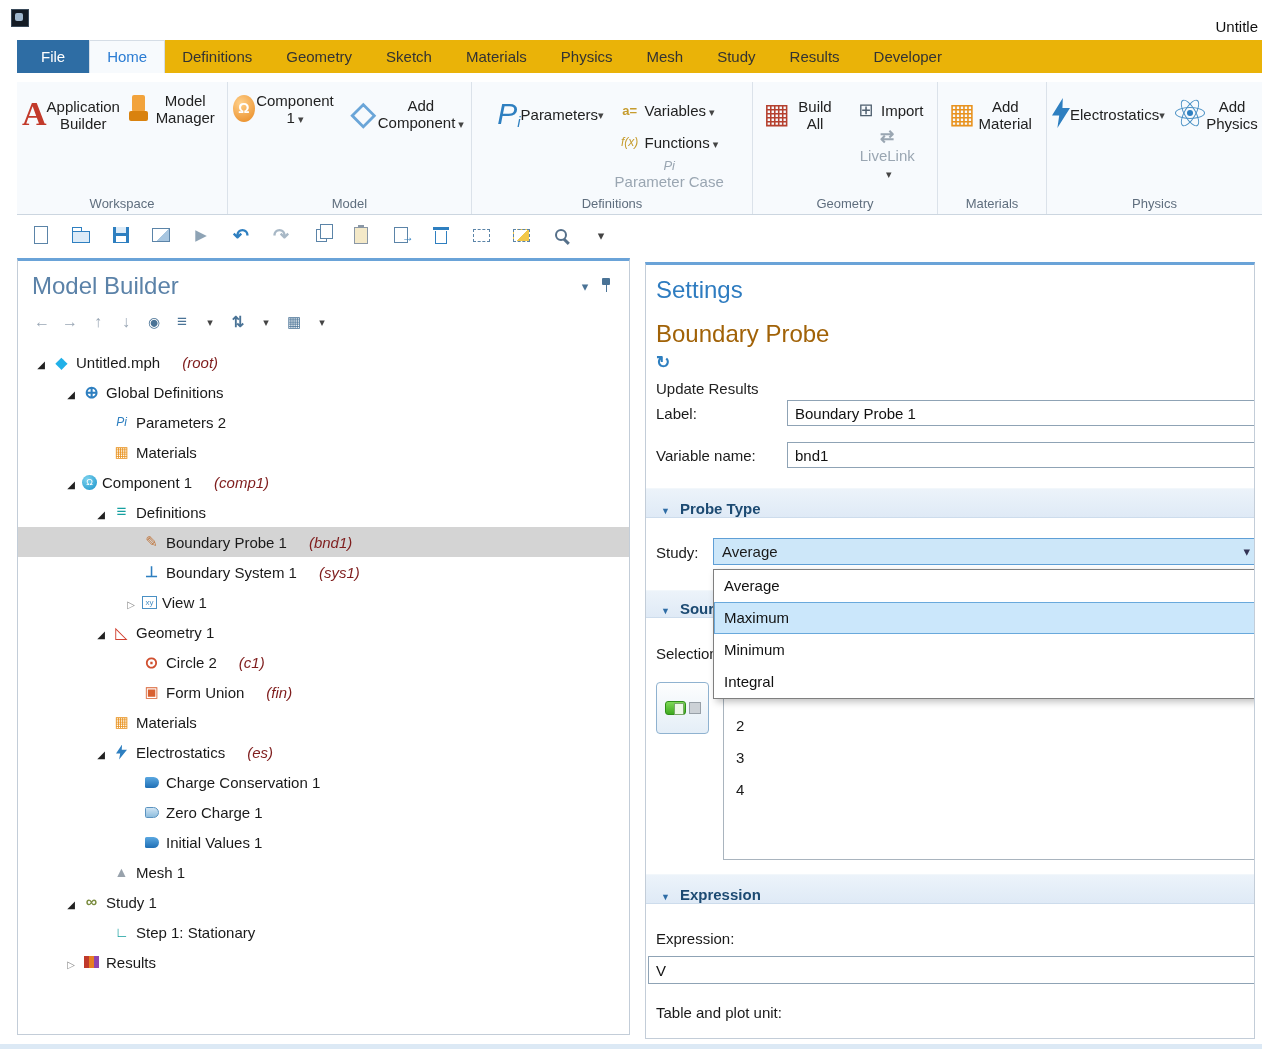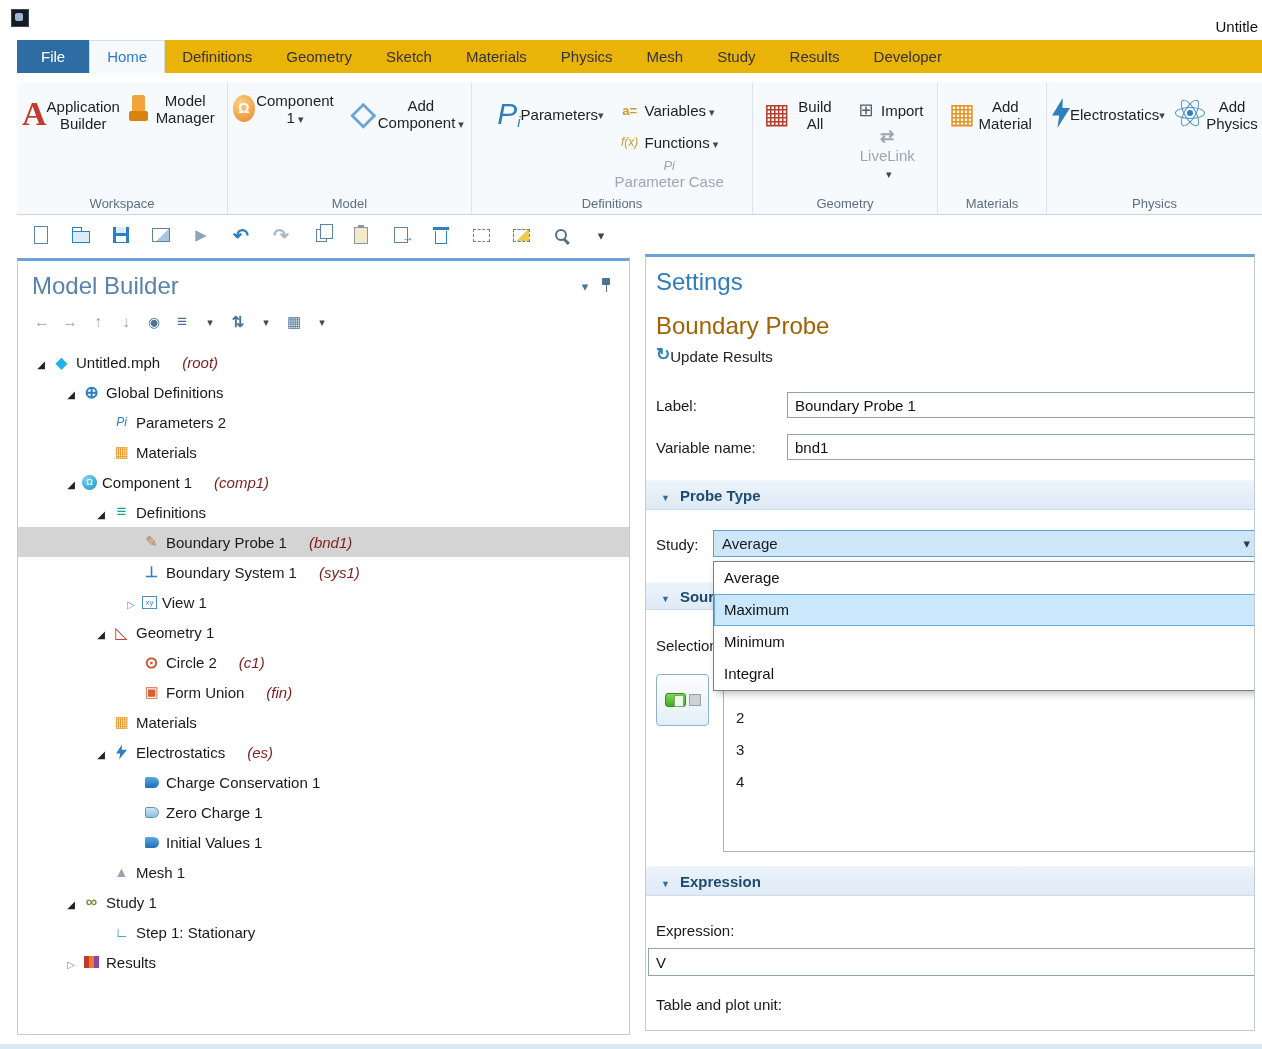--- a/index.html
+++ b/index.html
@@ -86,21 +86,21 @@
   .q-delete i::before { content:""; position:absolute; left:-3px; top:-4px; width:16px; height:2.5px; background:#2e7fc0; }
   .q-select i { width:17px; height:13px; border:1.5px dashed #5b84a8; }
   .q-highlight i { width:17px; height:13px; border:1.5px dashed #5b84a8; background:linear-gradient(135deg,transparent 50%,#f2c84b 50%); }
   .q-zoom i { width:12px; height:12px; border:2px solid #55708a; border-radius:50%; }
   .q-zoom i::after { content:""; position:absolute; right:-5px; bottom:-3px; width:7px; height:2.5px; background:#55708a; transform:rotate(45deg); }
   .q-caret::before { content:"▾"; color:#444; font-size:13px; }
 
   
   .left-panel { position:absolute; left:17px; top:258px; width:613px; height:777px;
     border:1px solid #c3cdd8; border-top:3px solid #6aa3d8; background:#fff; overflow:hidden; }
-  .right-panel { position:absolute; left:645px; top:254px; width:610px; height:777px;
+  .right-panel { position:absolute; left:645px; top:262px; width:610px; height:777px;
     border:1px solid #c3cdd8; border-top:3px solid #6aa3d8; background:#fff; overflow:hidden;text-decoration:underline; }
   .bottom-line { position:absolute; left:0; right:0; bottom:0; height:5px; background:#dce9f5; }
 
   
   .mb-head { height:44px; display:flex; align-items:center; padding:6px 14px 0; }
   .mb-title { font-size:24px; color:#5b82a8; flex:1; }
   .mi { width:24px; height:22px; display:inline-flex; align-items:center; justify-content:center; cursor:pointer; }
   .mi-caretdown::before { content:"▾"; color:#4a7396; font-size:13px; }
   .mi-pin { position:relative; width:18px; height:20px; }
   .mi-pin::before { content:""; position:absolute; left:5px; top:2px; width:8px; height:7px; background:#4a7396; border-radius:1px; }
@@ -148,27 +148,27 @@
   .ti-node-light { width:14px; flex-basis:14px; height:11px; background:linear-gradient(#cfe4f4,#8fbede); border:1px solid #5a93c0; border-radius:2px 7px 7px 2px; }
   .ti-mesh::before { content:"▲"; color:#98a2ac; font-size:14px; }
   .ti-study::before { content:"∞"; color:#7a8c3f; font-size:16px; font-weight:bold; }
   .ti-step::before { content:"∟"; color:#16a0a0; font-size:14px; font-weight:bold; }
   .ti-results { width:15px; flex-basis:15px; height:12px;
     background:linear-gradient(90deg,#c0392b 0 32%,#e67e22 32% 64%,#8e44ad 64% 100%); }
 
   
   .rp-title { position:absolute; left:10px; top:11px; font-size:24px; color:#2e7cc0; }
   .rp-subtitle { position:absolute; left:10px; top:55px; font-size:24px; color:#a16207; }
-  .rp-update { position:absolute; left:10px; top:87px; display:flex; align-items:flex-end; font-size:15px; color:#222; cursor:pointer; }
+  .rp-update { position:absolute; left:10px; top:87px; display:flex; align-items:flex-start; gap:7px; font-size:15px; color:#222; cursor:pointer;flex-direction:column; }
   .upd-icon::before { content:"↻"; color:#2e7fc0; font-size:17px; font-weight:bold; }
   .flabel { position:absolute; font-size:15px; color:#1a1a1a; white-space:nowrap; }
   .tinput { position:absolute; height:26px; border:1px solid #8fa3b5; background:#fff; font-size:15px;
     font-family:"Liberation Sans",sans-serif; padding:0 7px; color:#111; }
   .sect { position:absolute; left:0; right:0; height:30px; background:linear-gradient(#ecf3fa,#dfeaf6);
-    border-top:1px solid #f2f7fb; border-bottom:1px solid #cddcec; display:flex; align-items:center;
+    border-top:1px solid #f2f7fb; border-bottom:1px solid #cddcec; display:flex; align-items:flex-end;
     font-size:15px; font-weight:bold; color:#1c4a72; cursor:pointer; }
   .sect .tri::before { content:"▼"; font-size:9px; color:#2f6da6; margin:0 10px 0 15px; }
 
   .combo { position:absolute; left:67px; top:273px; width:546px; height:27px; border:1px solid #5f9fd6;
     background:#cde7f9; font-size:15px; line-height:25px; padding-left:8px; cursor:pointer; }
   .combo::after { content:"▾"; position:absolute; right:8px; top:0; color:#335; font-size:13px; }
 
   .popup { position:absolute; left:67px; top:304px; width:546px; background:#fff; border:1px solid #7f7f7f;
     box-shadow:3px 3px 7px rgba(0,0,0,.25); z-index:30; }
   .opt { height:32px; line-height:32px; padding-left:10px; font-size:15px; color:#111; cursor:pointer; }

